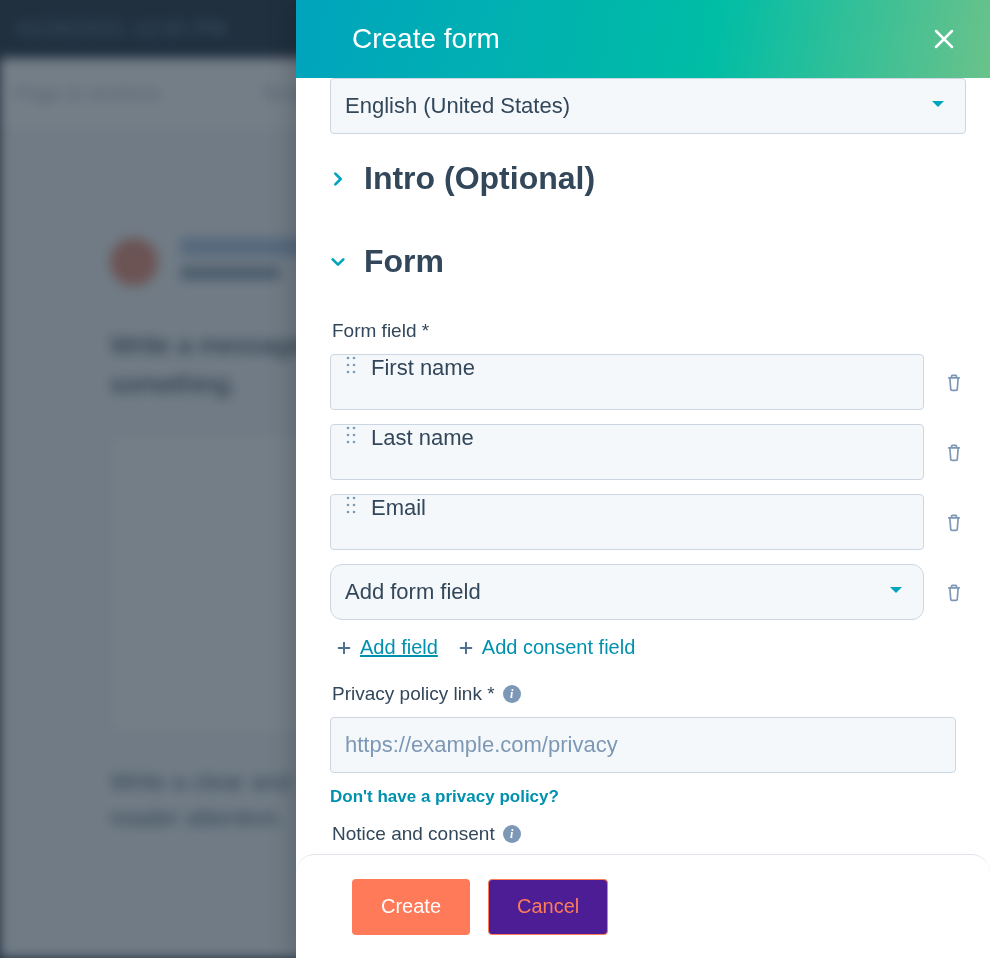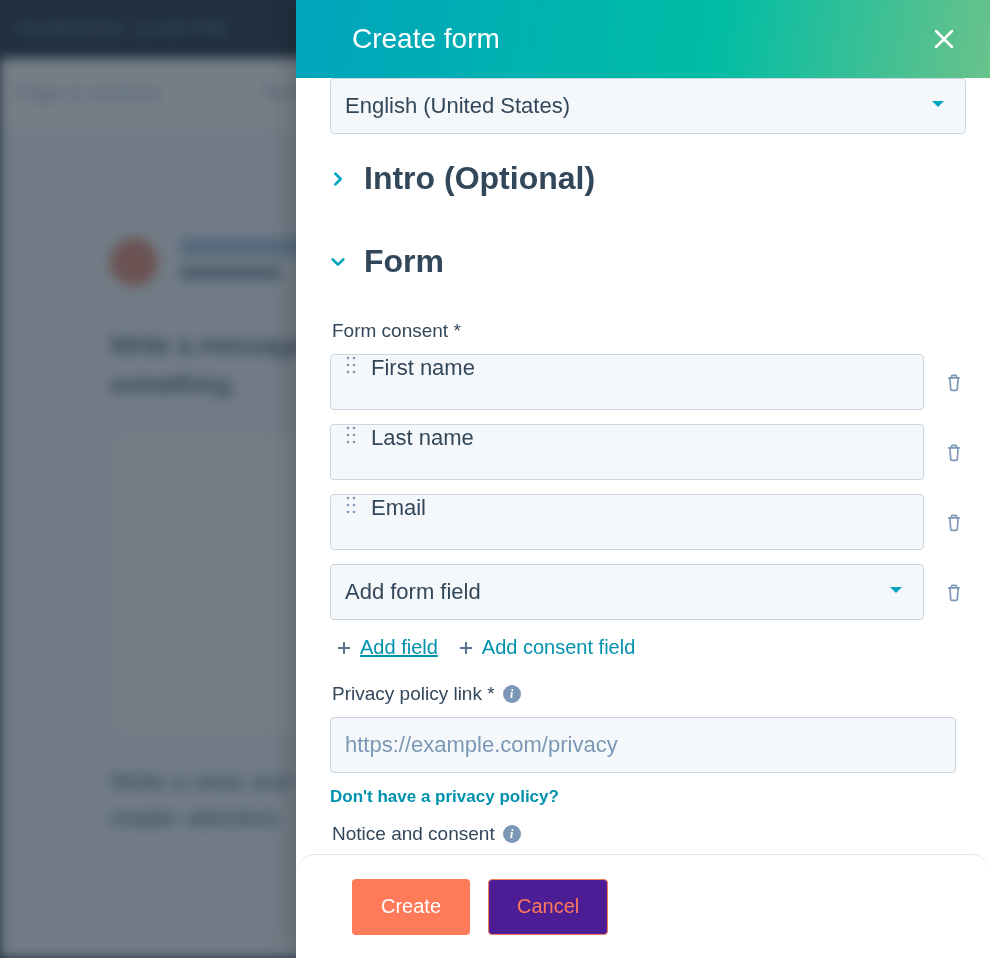--- a/index.html
+++ b/index.html
@@ -196,21 +196,21 @@
     .field-box .name { color: #33475b; font-size: 22px; }
     .trash {
       width: 24px; color: #7c98b6; cursor: pointer; display:flex; align-items:center; justify-content:center;
     }
     .trash svg { width: 20px; height: 22px; }
 
     .add-select {
       flex: 1;
       height: 56px;
       border: 1px solid #cbd6e2;
-      border-radius: 4px;
+      border-radius: 12px;
       background: #f5f8fa;
       display: flex;
       align-items: center;
       justify-content: space-between;
       padding: 0 18px 0 14px;
       cursor: pointer;
     }
     .add-select span { color: #33475b; font-size: 22px; }
 
     .link-row {
@@ -345,21 +345,21 @@
 
     <div class="section-row form-section">
       <span class="chev">
         <svg viewBox="0 0 24 24">
             <path d="M4 8 L12 16 L20 8" fill="none" stroke="#00a4bd" stroke-width="4" stroke-linecap="round" stroke-linejoin="round"></path>
           </svg>
       </span>
       <span class="label">Form</span>
     </div>
 
-    <div class="field-label">Form consent *</div>
+    <div class="field-label">Form field *</div>
 
     
     <div class="field-row">
       <div class="field-box">
         <span class="drag-handle">
           <svg viewBox="0 0 10 20">
               <circle cx="2" cy="3" r="1.3" fill="#7c98b6"></circle>
               <circle cx="8" cy="3" r="1.3" fill="#7c98b6"></circle>
               <circle cx="2" cy="10" r="1.3" fill="#7c98b6"></circle>
               <circle cx="8" cy="10" r="1.3" fill="#7c98b6"></circle>

